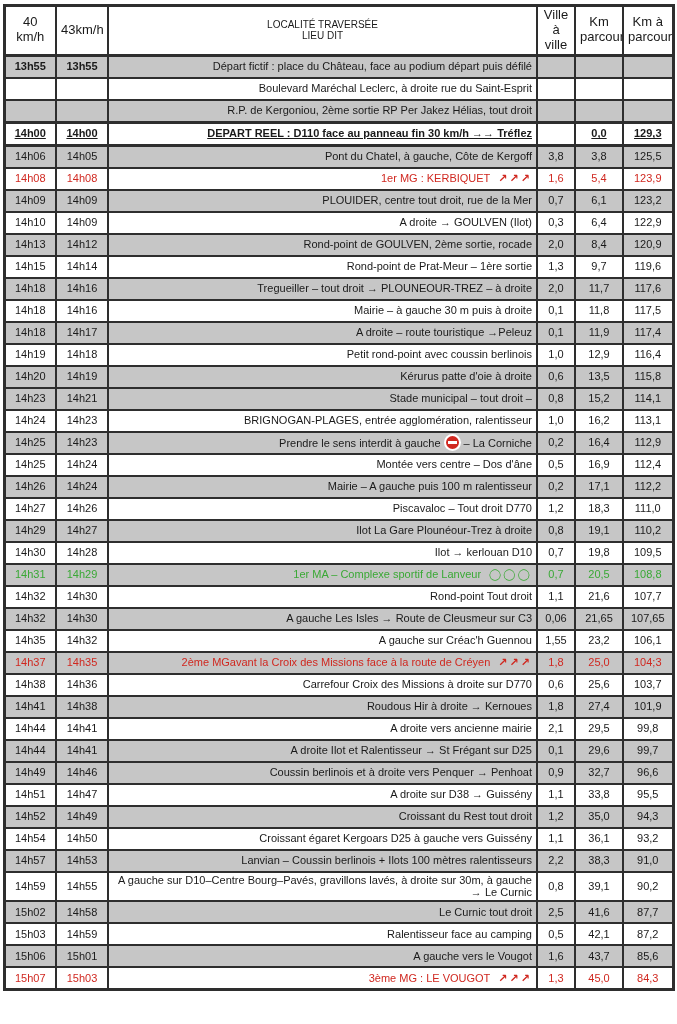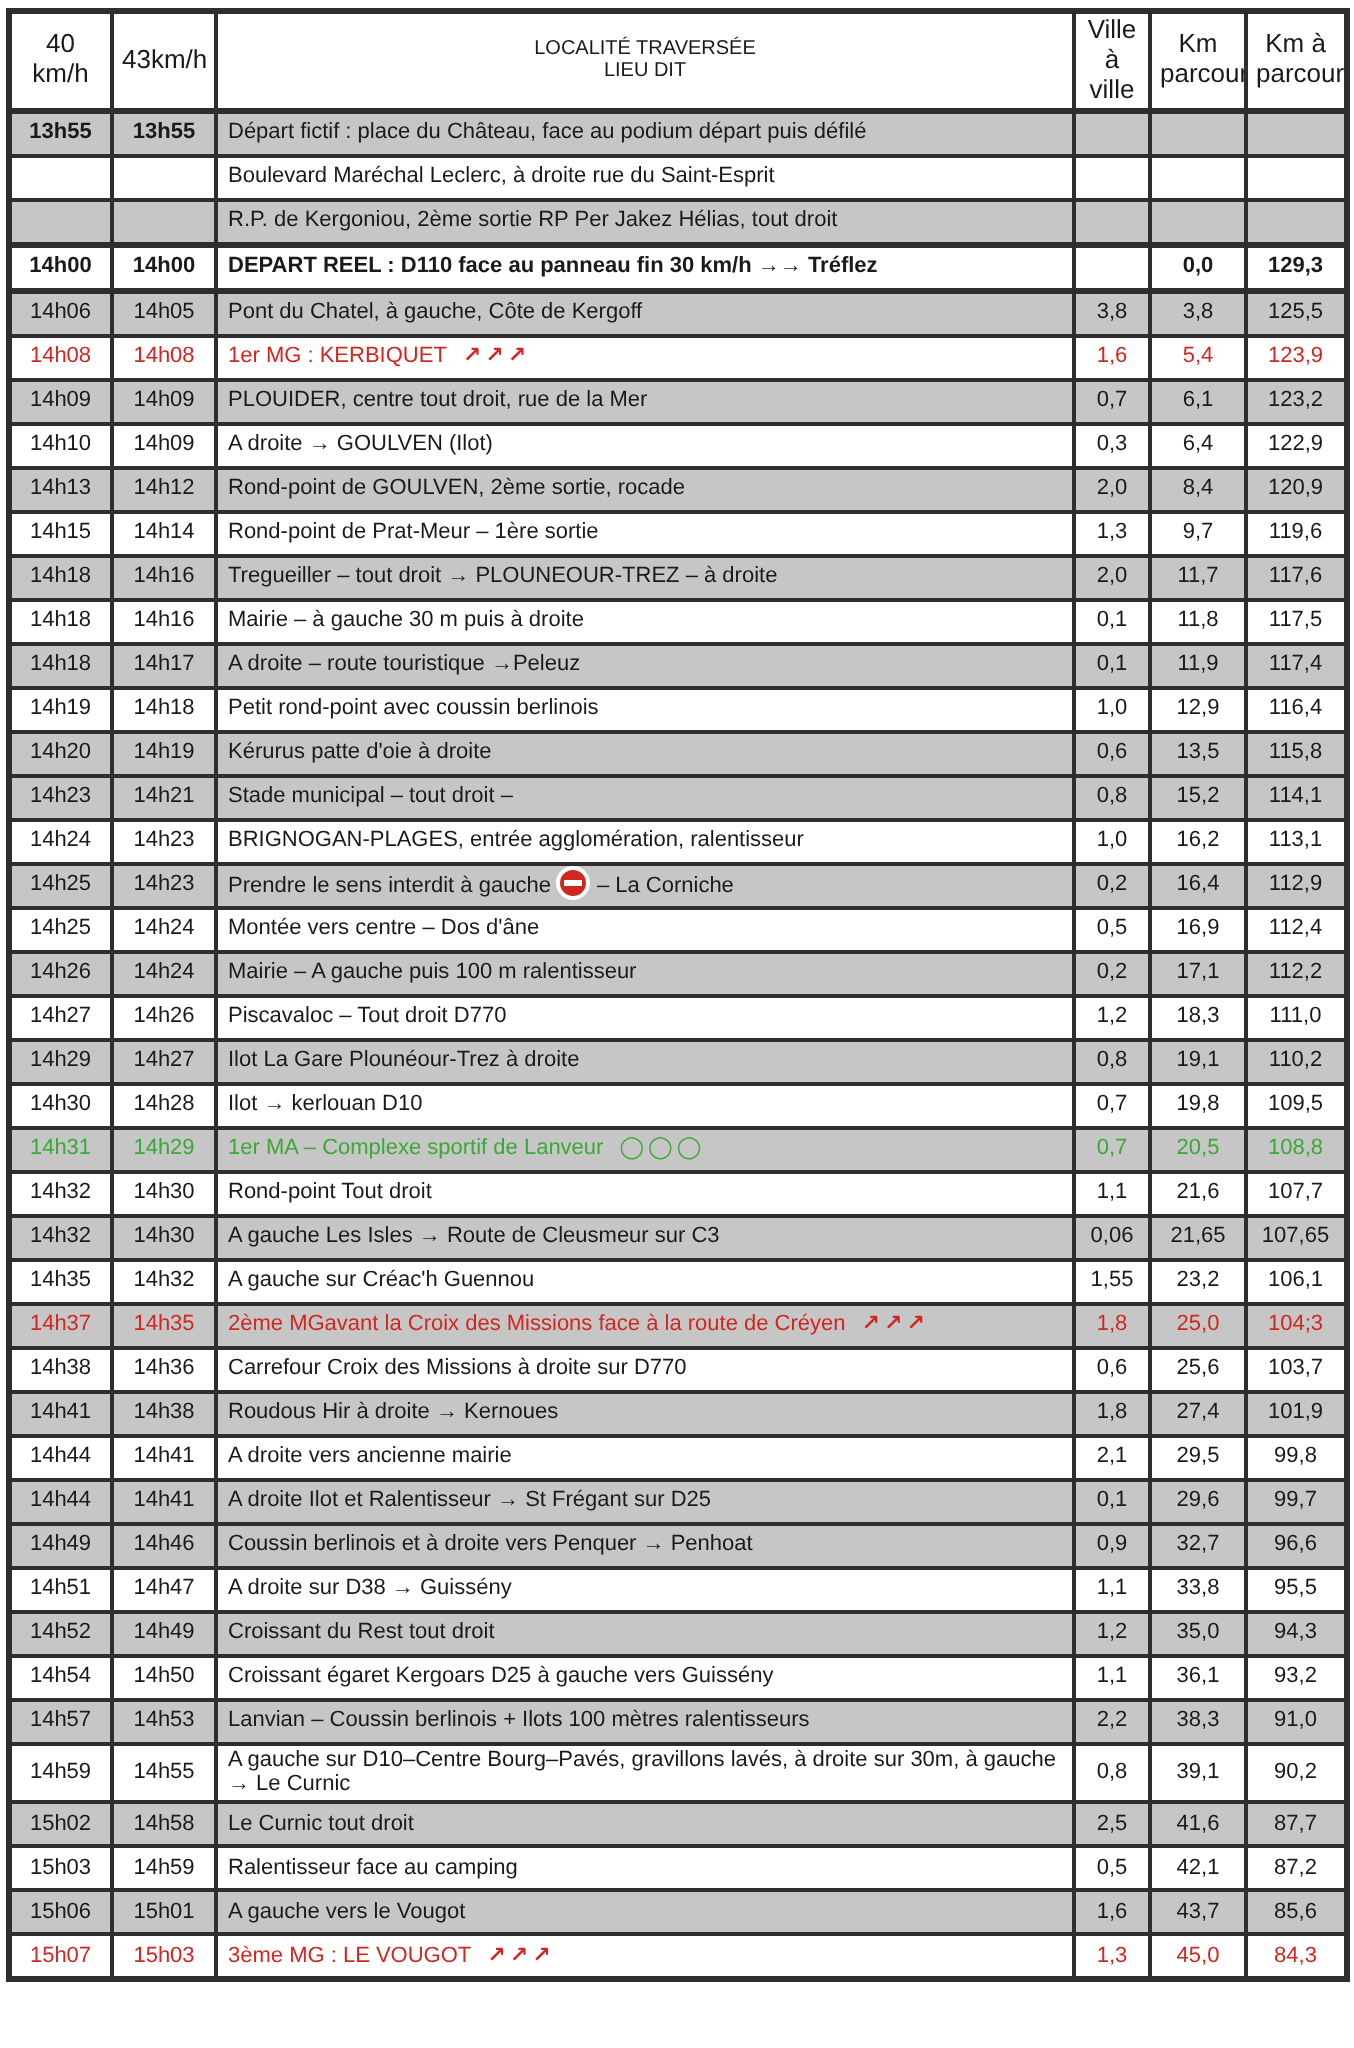--- a/index.html
+++ b/index.html
@@ -23,25 +23,25 @@
     overflow:hidden;
     background:#ffffff;
   }
   thead th{
     font-weight:400;text-align:center;font-size:13px;
     border-bottom-width:3px;height:28px;background:#ffffff;
   }
   th.loc-h{font-size:10px;}
   td.time{text-align:center;padding:1px 1px;}
   td.num{text-align:center;padding:1px 2px;}
-  td.desc{text-align:left;padding-left:5px;}
+  td.desc{text-align:right;padding-left:5px;}
   tr.shade td{background:var(--shade,#c6c6c6);}
   tr.red td{color:var(--mg-red,#d02820);}
   tr.green td{color:var(--ma-green,#3aa935);}
-  tr.bold-row td{font-weight:700;}
+  tr.bold-row td{font-weight:700;text-decoration:underline;}
   td.bold{font-weight:700;}
   tr.depart-row td{border-top-width:3px;border-bottom-width:3px;}
   .icon{white-space:nowrap;}
   .icon-mg-arrows{
     font-weight:700;font-style:italic;letter-spacing:2px;
     margin-left:8px;font-size:11px;
   }
   .icon-ma-circles{letter-spacing:2px;margin-left:8px;font-size:11px;}
   .icon-no-entry{
     display:inline-block;width:13px;height:13px;border-radius:50%;

